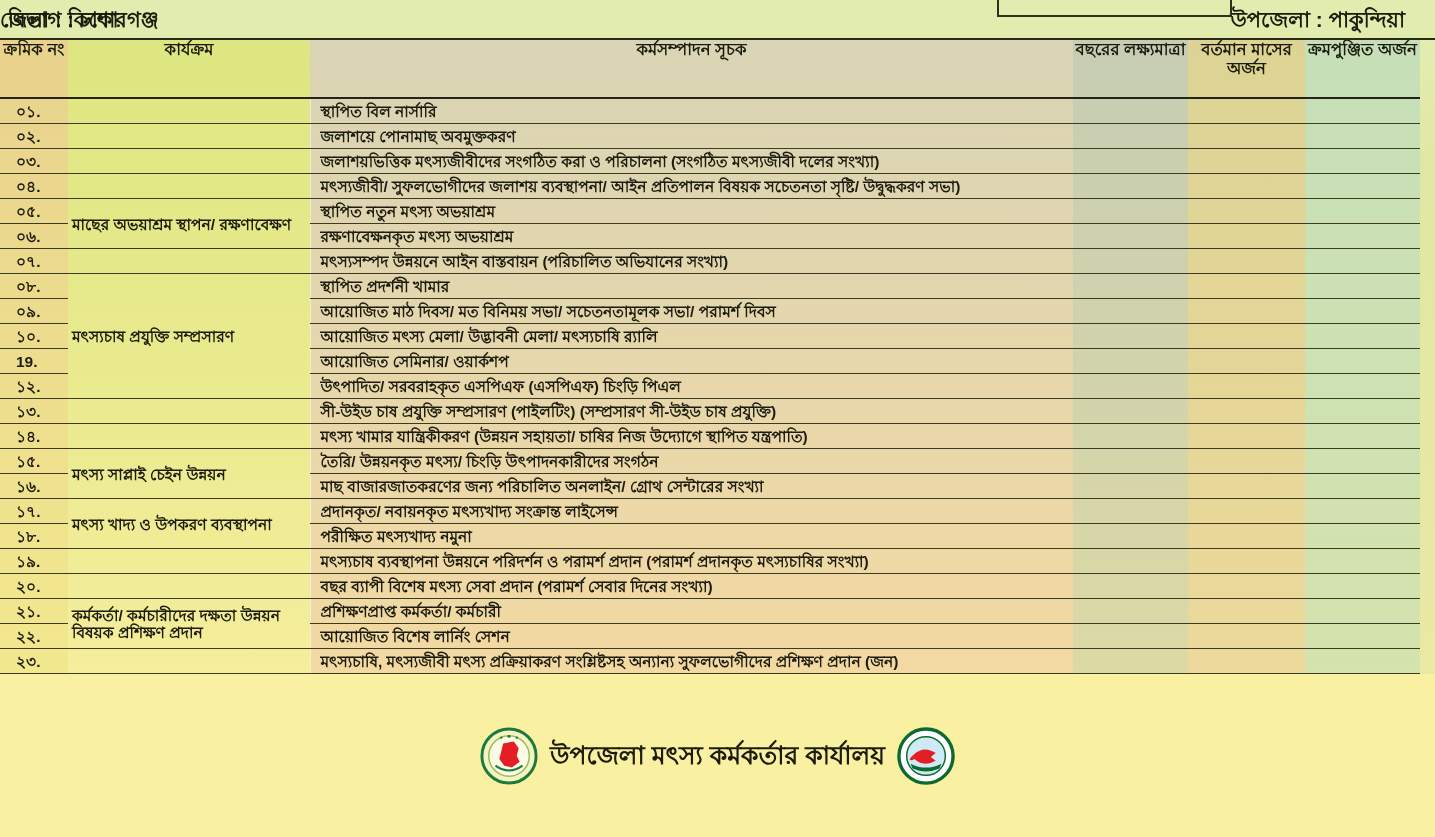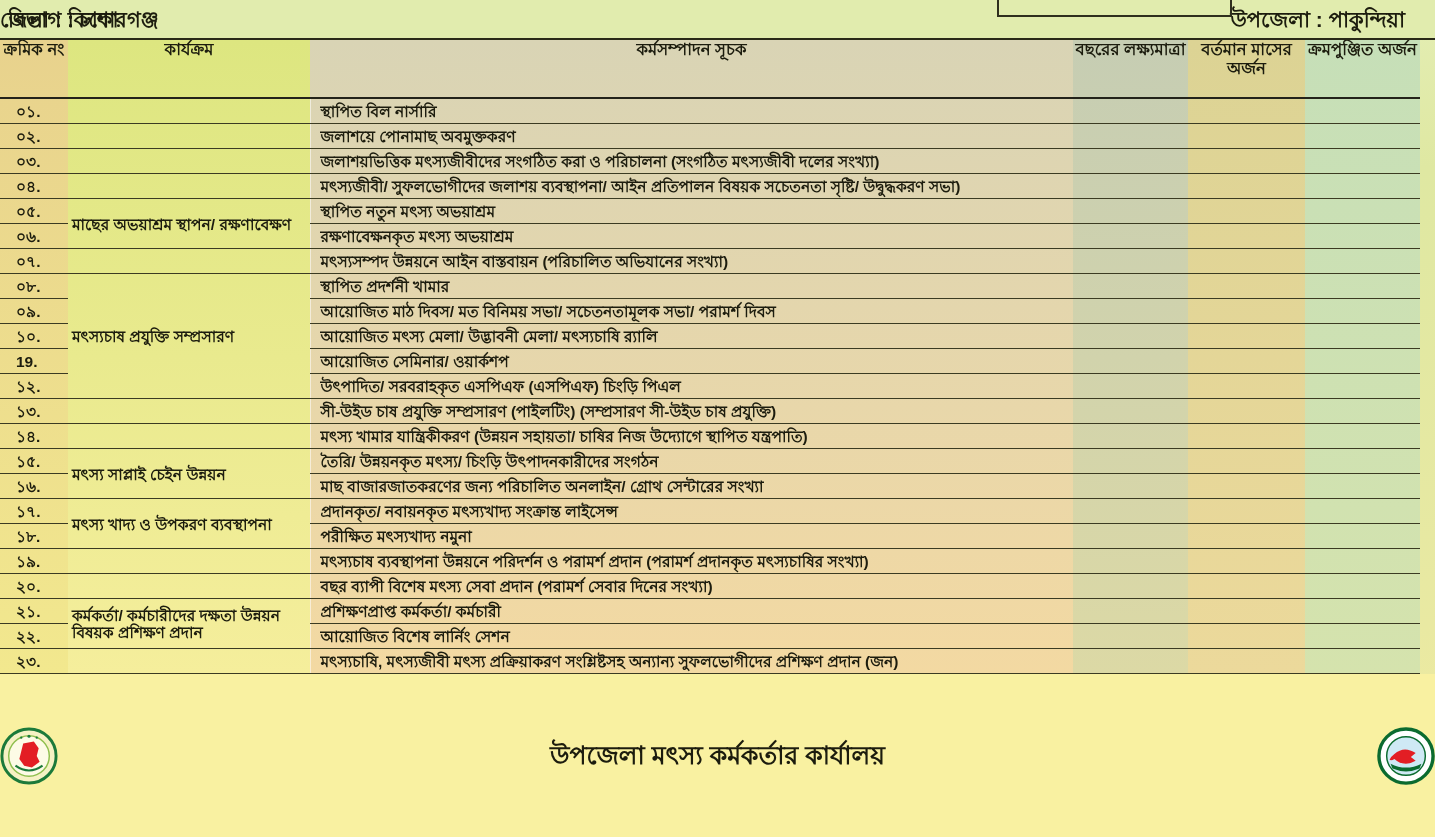--- a/index.html
+++ b/index.html
@@ -42,21 +42,21 @@
   }
   .tbl td { font-size:15.5px; line-height:17px; padding:4px 10px 3px; }
   td.col-sl  { padding-left:16px; }
   td.col-act { padding-left:4px; padding-right:4px; }
   td.group-label { vertical-align:middle; }
   td.col-ind { border-left:1px solid rgba(255,255,255,0.55); }
   
   .footer {
     flex:1 1 auto; min-height:0;
     background:#f9f1a1;
-    display:flex; align-items:center; justify-content:space-between; gap:12px;
+    display:flex; align-items:center; justify-content:center; gap:12px;
   }
   .footer-text { text-align:center; font-size:25px; line-height:31px; }
   .seal { width:58px; height:58px; flex:0 0 auto; }
 </style>
 </head>
 <body>
 
 <div class="page">
 
   <div class="topbar">

